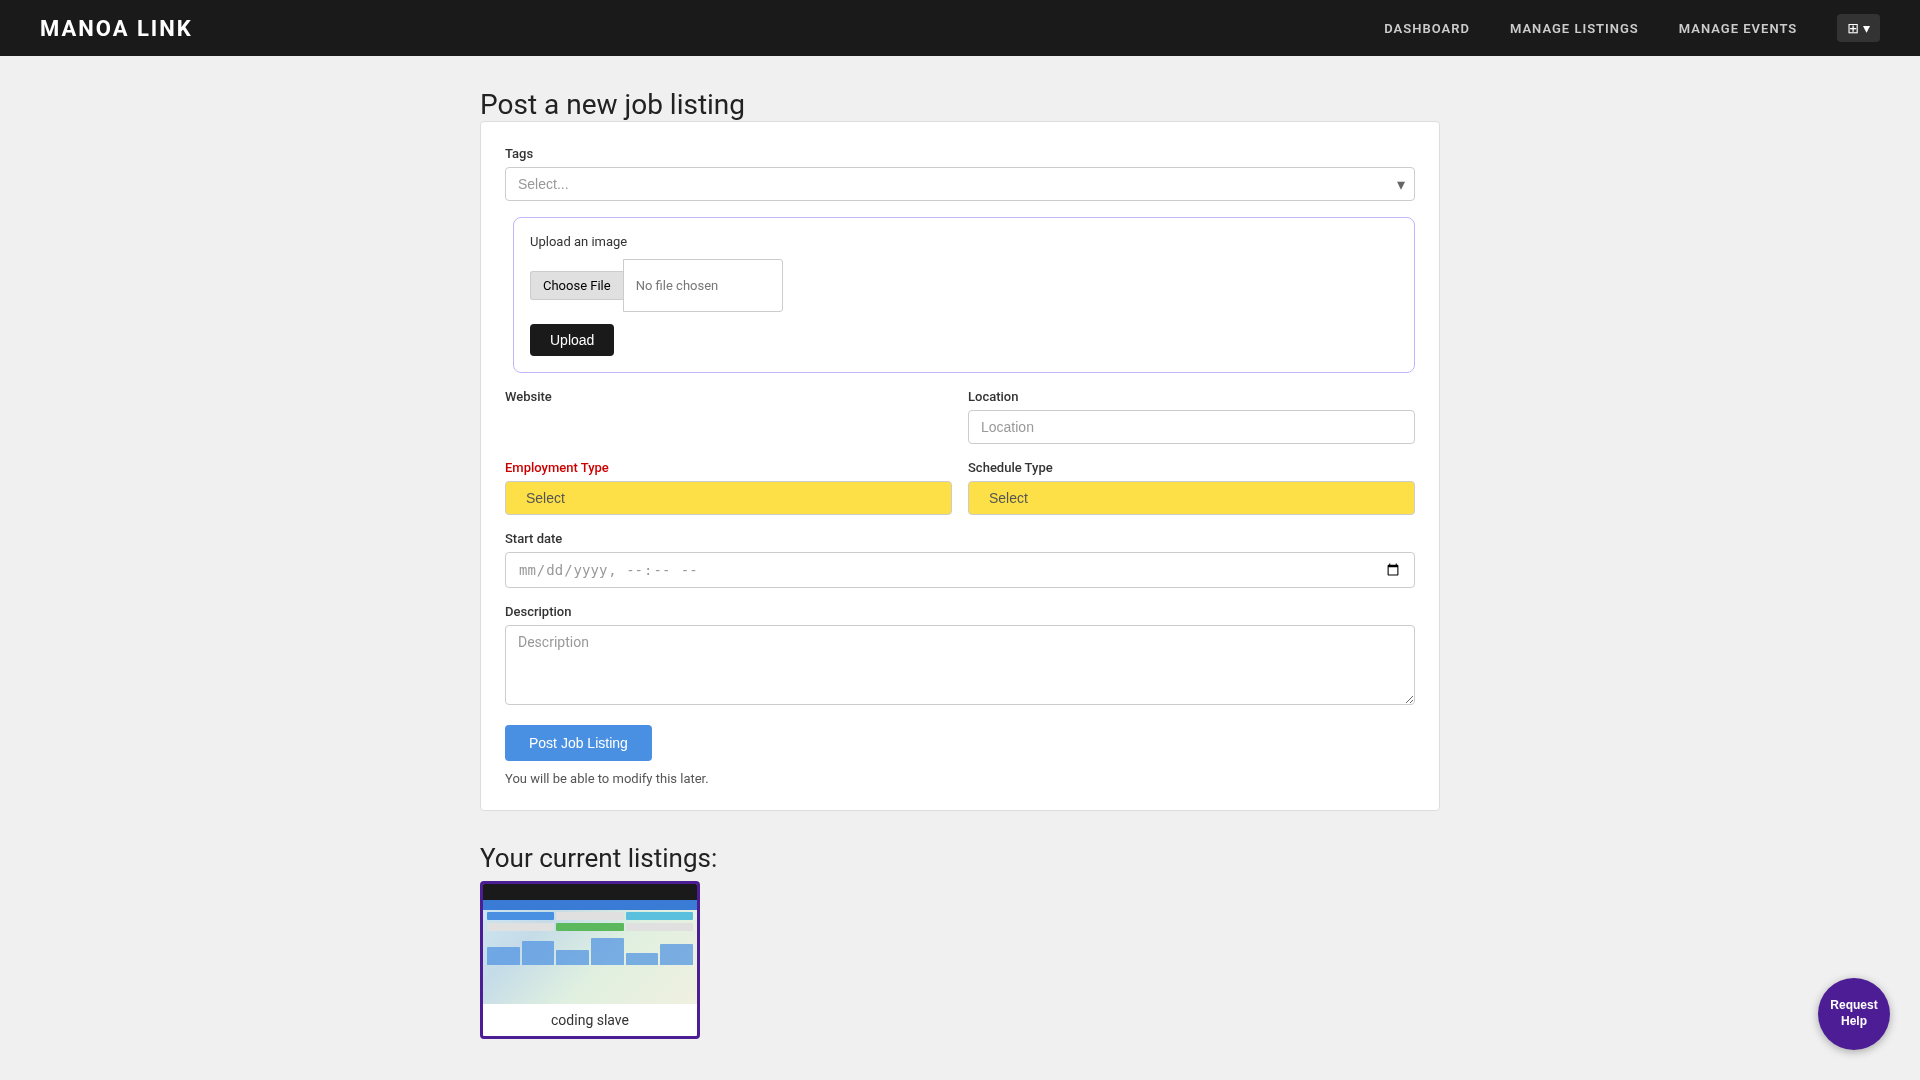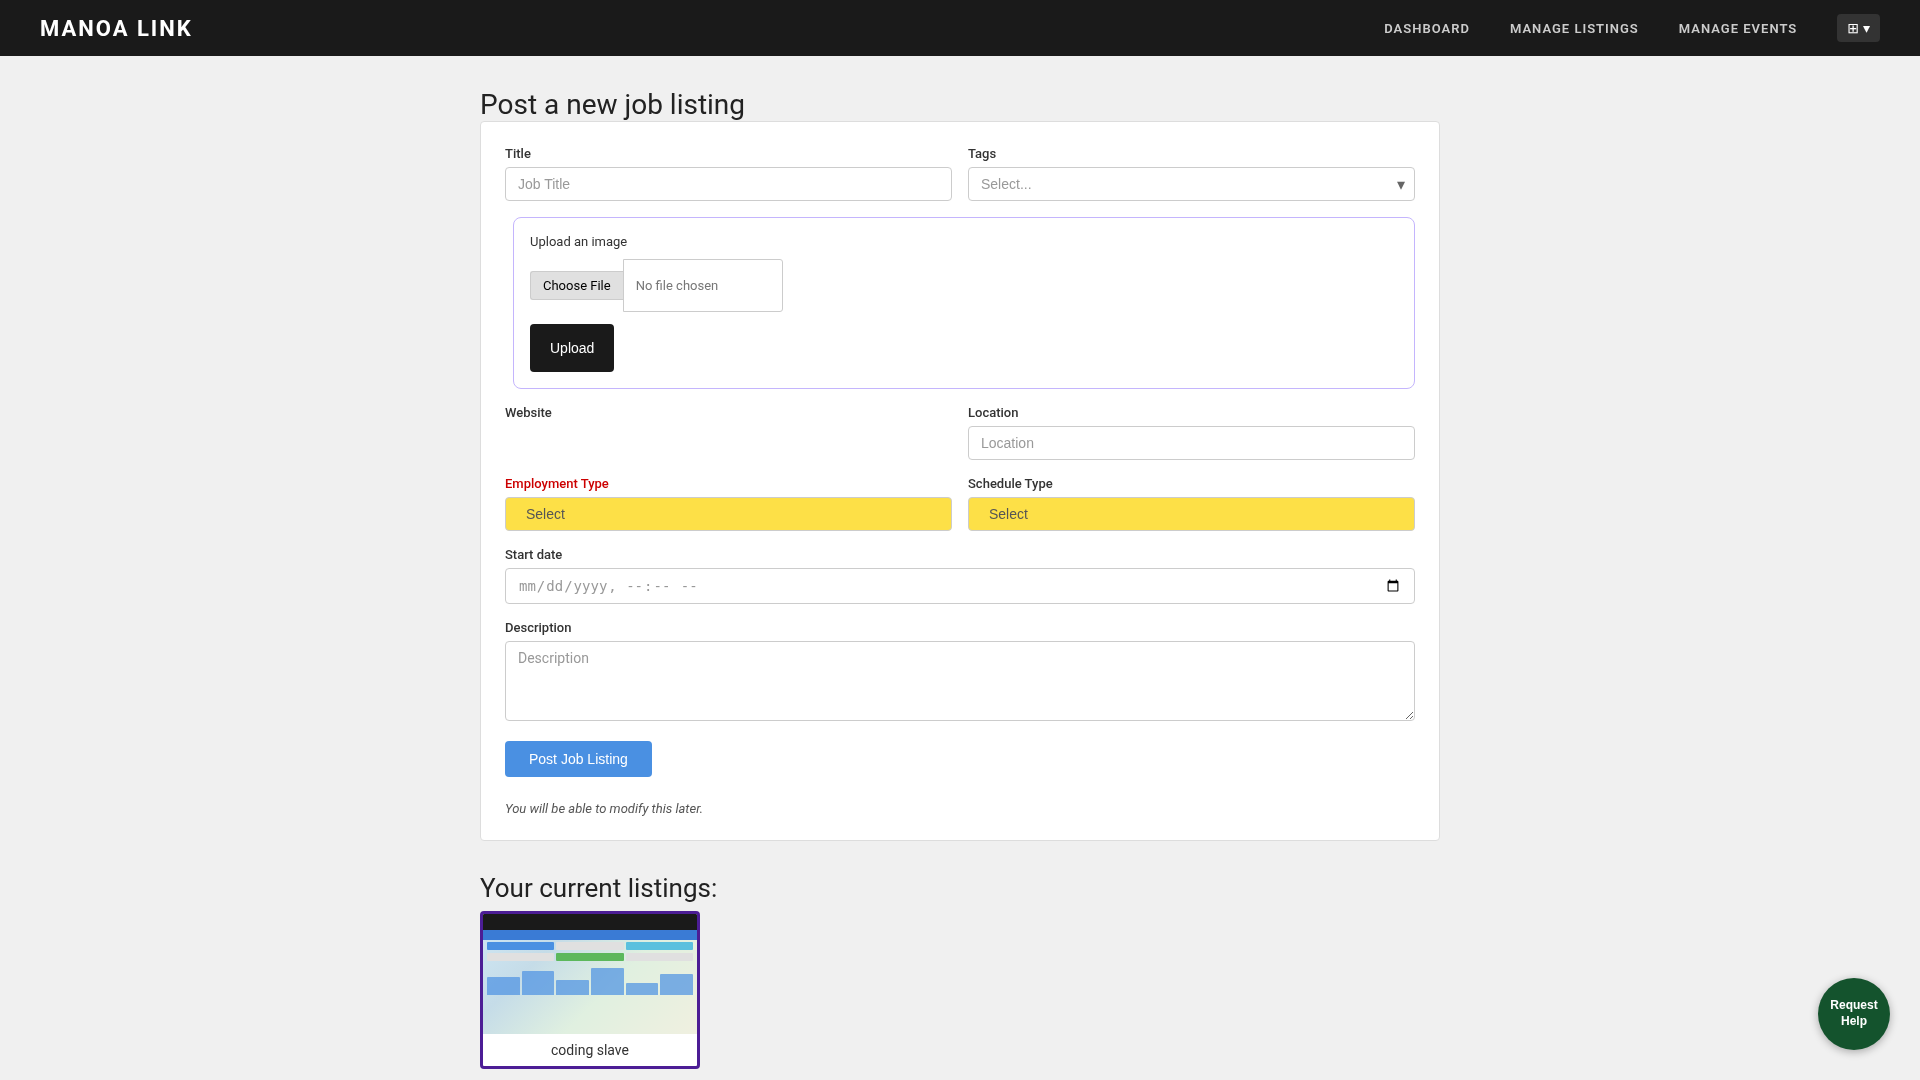--- a/index.html
+++ b/index.html
@@ -144,21 +144,21 @@
       color: #777;
       border-radius: 0 3px 3px 0;
       background: #fff;
       min-width: 160px;
     }
     .upload-btn {
       background: #1a1a1a;
       color: #fff;
       border: none;
       border-radius: 4px;
-      padding: 16px 20px;
+      padding: 8px 20px;
       font-size: 14px;
       cursor: pointer;
     }
     .select-input {
       appearance: none;
       background: #fde047;
       border: 1px solid #ccc;
       border-radius: 4px;
       padding: 8px 20px;
       font-size: 14px;
@@ -195,22 +195,21 @@
       border: none;
       border-radius: 4px;
       padding: 10px 24px;
       font-size: 14px;
       cursor: pointer;
       margin-top: 4px;
     }
     .modify-note {
       font-size: 13px;
       color: #555;
-      font-style: italic;
-      margin-top: 24px;
+      margin-top: 10px;
     }
     .current-listings-title {
       font-size: 26px;
       font-weight: 400;
       color: #222;
       margin-bottom: 8px;
     }
     .listings-grid {
       display: flex;
       flex-wrap: wrap;
@@ -290,21 +289,21 @@
     .listing-name {
       padding: 8px 12px;
       font-size: 14px;
       color: #333;
       text-align: center;
     }
     .request-help-btn {
       position: fixed;
       bottom: 30px;
       right: 30px;
-      background: #14532d;
+      background: #4c1d95;
       color: #fff;
       border: none;
       border-radius: 50%;
       width: 72px;
       height: 72px;
       font-size: 12px;
       font-weight: 600;
       cursor: pointer;
       text-align: center;
       line-height: 1.3;
@@ -327,24 +326,20 @@
   </div>
 </nav>
 
 <div class="main-content">
   <h1 class="page-title">Post a new job listing</h1>
 
   <div class="form-card">
 
     
     <div class="form-row">
-      <div class="form-group">
-        <label class="form-label">Title</label>
-        <input class="form-input" type="text" placeholder="Job Title" style="">
-      </div>
       <div class="form-group">
         <label class="form-label">Tags</label>
         <div class="tags-select-wrapper">
           <input class="form-input" type="text" placeholder="Select..." style="">
           <span class="tags-chevron">▾</span>
         </div>
       </div>
     </div>
 
     

